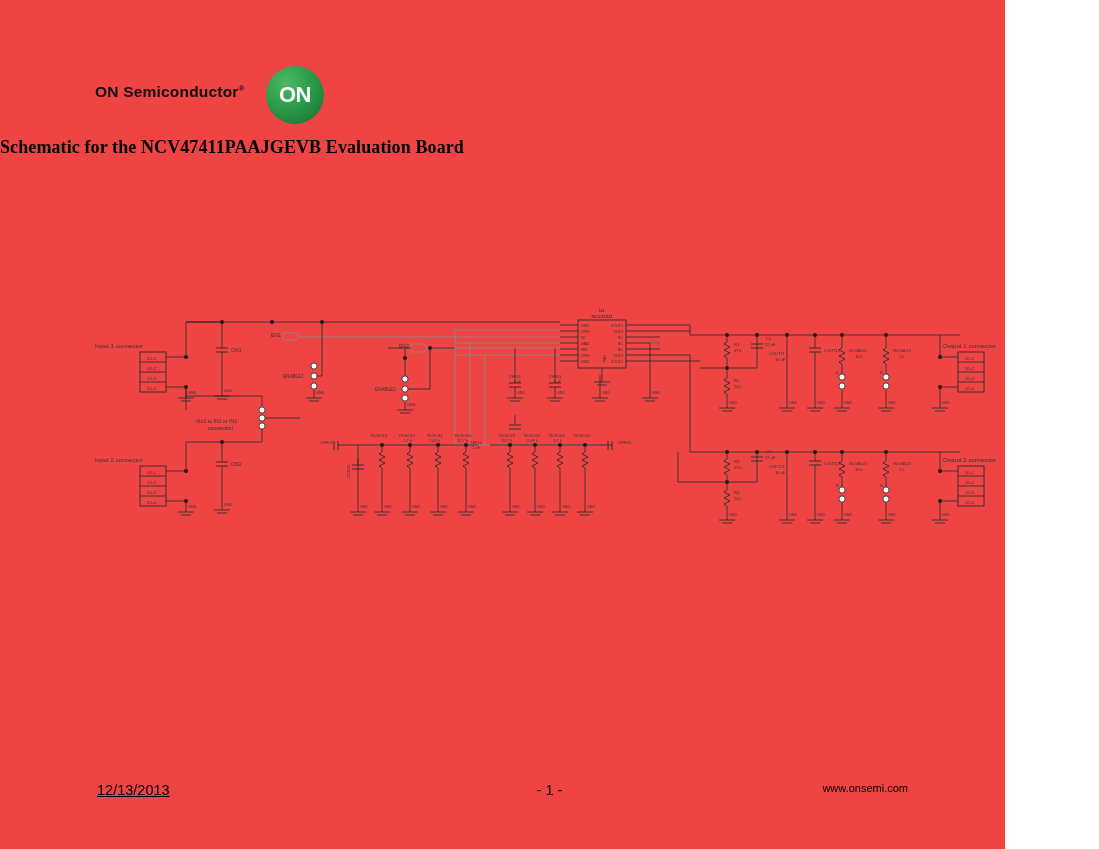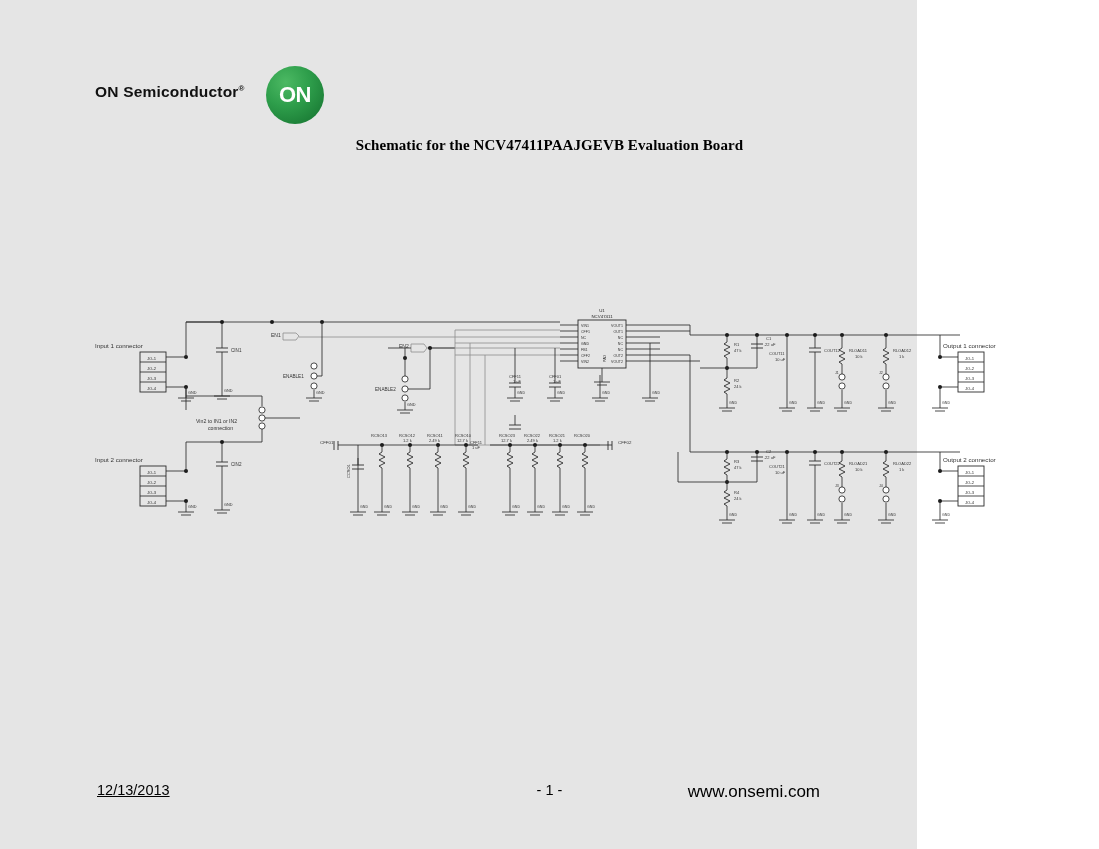--- a/index.html
+++ b/index.html
@@ -14,23 +14,23 @@
     position: relative;
     font-family: "Liberation Sans", sans-serif;
     color: #000000;
     overflow: hidden;
   }
 
   
   #page {
     position: absolute;
     left: 0; top: 0;
-    width: 917px;
+    width: 1005px;
     height: 849px;
-    background: #e5e5e5;
+    background: #ef4444;
   }
 
   
   #header-logo-text {
     position: absolute;
     left: 95px;
     top: 83px;
     font-family: "Liberation Sans", sans-serif;
     font-weight: bold;
     font-size: 15.5px;
@@ -62,24 +62,23 @@
     letter-spacing: -0.5px;
     line-height: 1;
     margin-top: -1px;
   }
 
   #page-title {
     position: absolute;
     left: 0;
     top: 137px;
     width: 1099px;
-    text-align: center;
     font-family: "Liberation Serif", serif;
     font-weight: bold;
-    font-size: 15px;
+    font-size: 18px;
     letter-spacing: 0.1px;
     color: #000000;
     white-space: nowrap;
   }
 
   
   #footer-date {
     position: absolute;
     left: 97px;
     top: 782px;
@@ -93,21 +92,21 @@
     left: 0; top: 782px;
     width: 1099px;
     text-align: center;
     font-size: 14.5px;
     color: #000000;
   }
   #footer-url {
     position: absolute;
     right: 97px;
     top: 782px;
-    font-size: 17px;
+    font-size: 11px;
     color: #000000;
     white-space: nowrap;
   }
 
   
   #schematic-area {
     position: absolute;
     left: 0;
     top: 0;
     width: 1099px;

